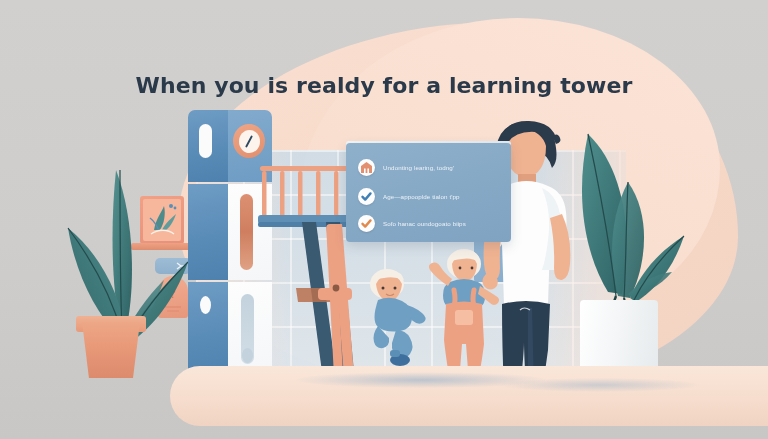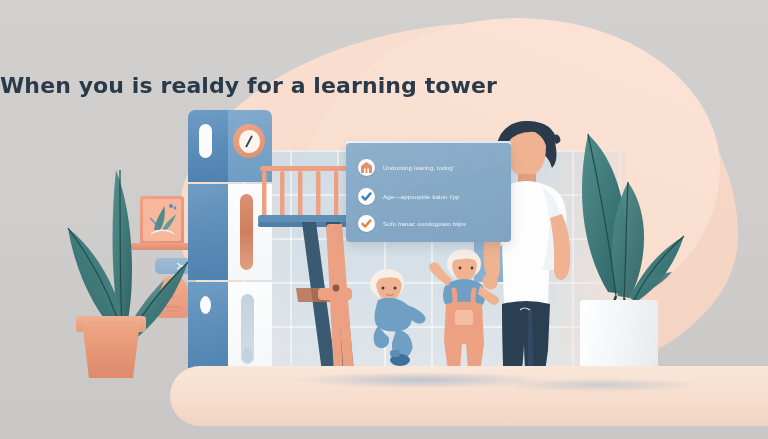--- a/index.html
+++ b/index.html
@@ -95,21 +95,21 @@
   .picon{width:17px;height:17px;border-radius:50%;background:#fdfdfd;
     display:flex;align-items:center;justify-content:center;flex:0 0 auto;
     box-shadow:0 1px 2px rgba(0,0,0,.10);}
   .ptext{
     font-size:6.2px;letter-spacing:.1px;color:#f3f7fa;opacity:.95;
     filter:blur(.35px);white-space:nowrap;font-family:"Liberation Sans",sans-serif;
   }
 
   
   #title{
-    left:0;top:73px;width:768px;
+    left:0;top:73px;width:768px;text-align:center;
     font-size:22px;font-weight:700;color:#2b3a4a;letter-spacing:.1px;
     font-family:"DejaVu Sans",sans-serif;
   }
 
   
   #frame{left:140px;top:196px;width:44px;height:48px;border-radius:3px;
     background:linear-gradient(160deg,#f1a185 0%,#e7907a 100%);}
   #shelf{left:131px;top:243px;width:62px;height:7px;border-radius:2px;
     background:linear-gradient(180deg,#f0a184 0%,#dd8d70 100%);}
   #bubble{left:155px;top:258px;width:36px;height:16px;border-radius:5px;

